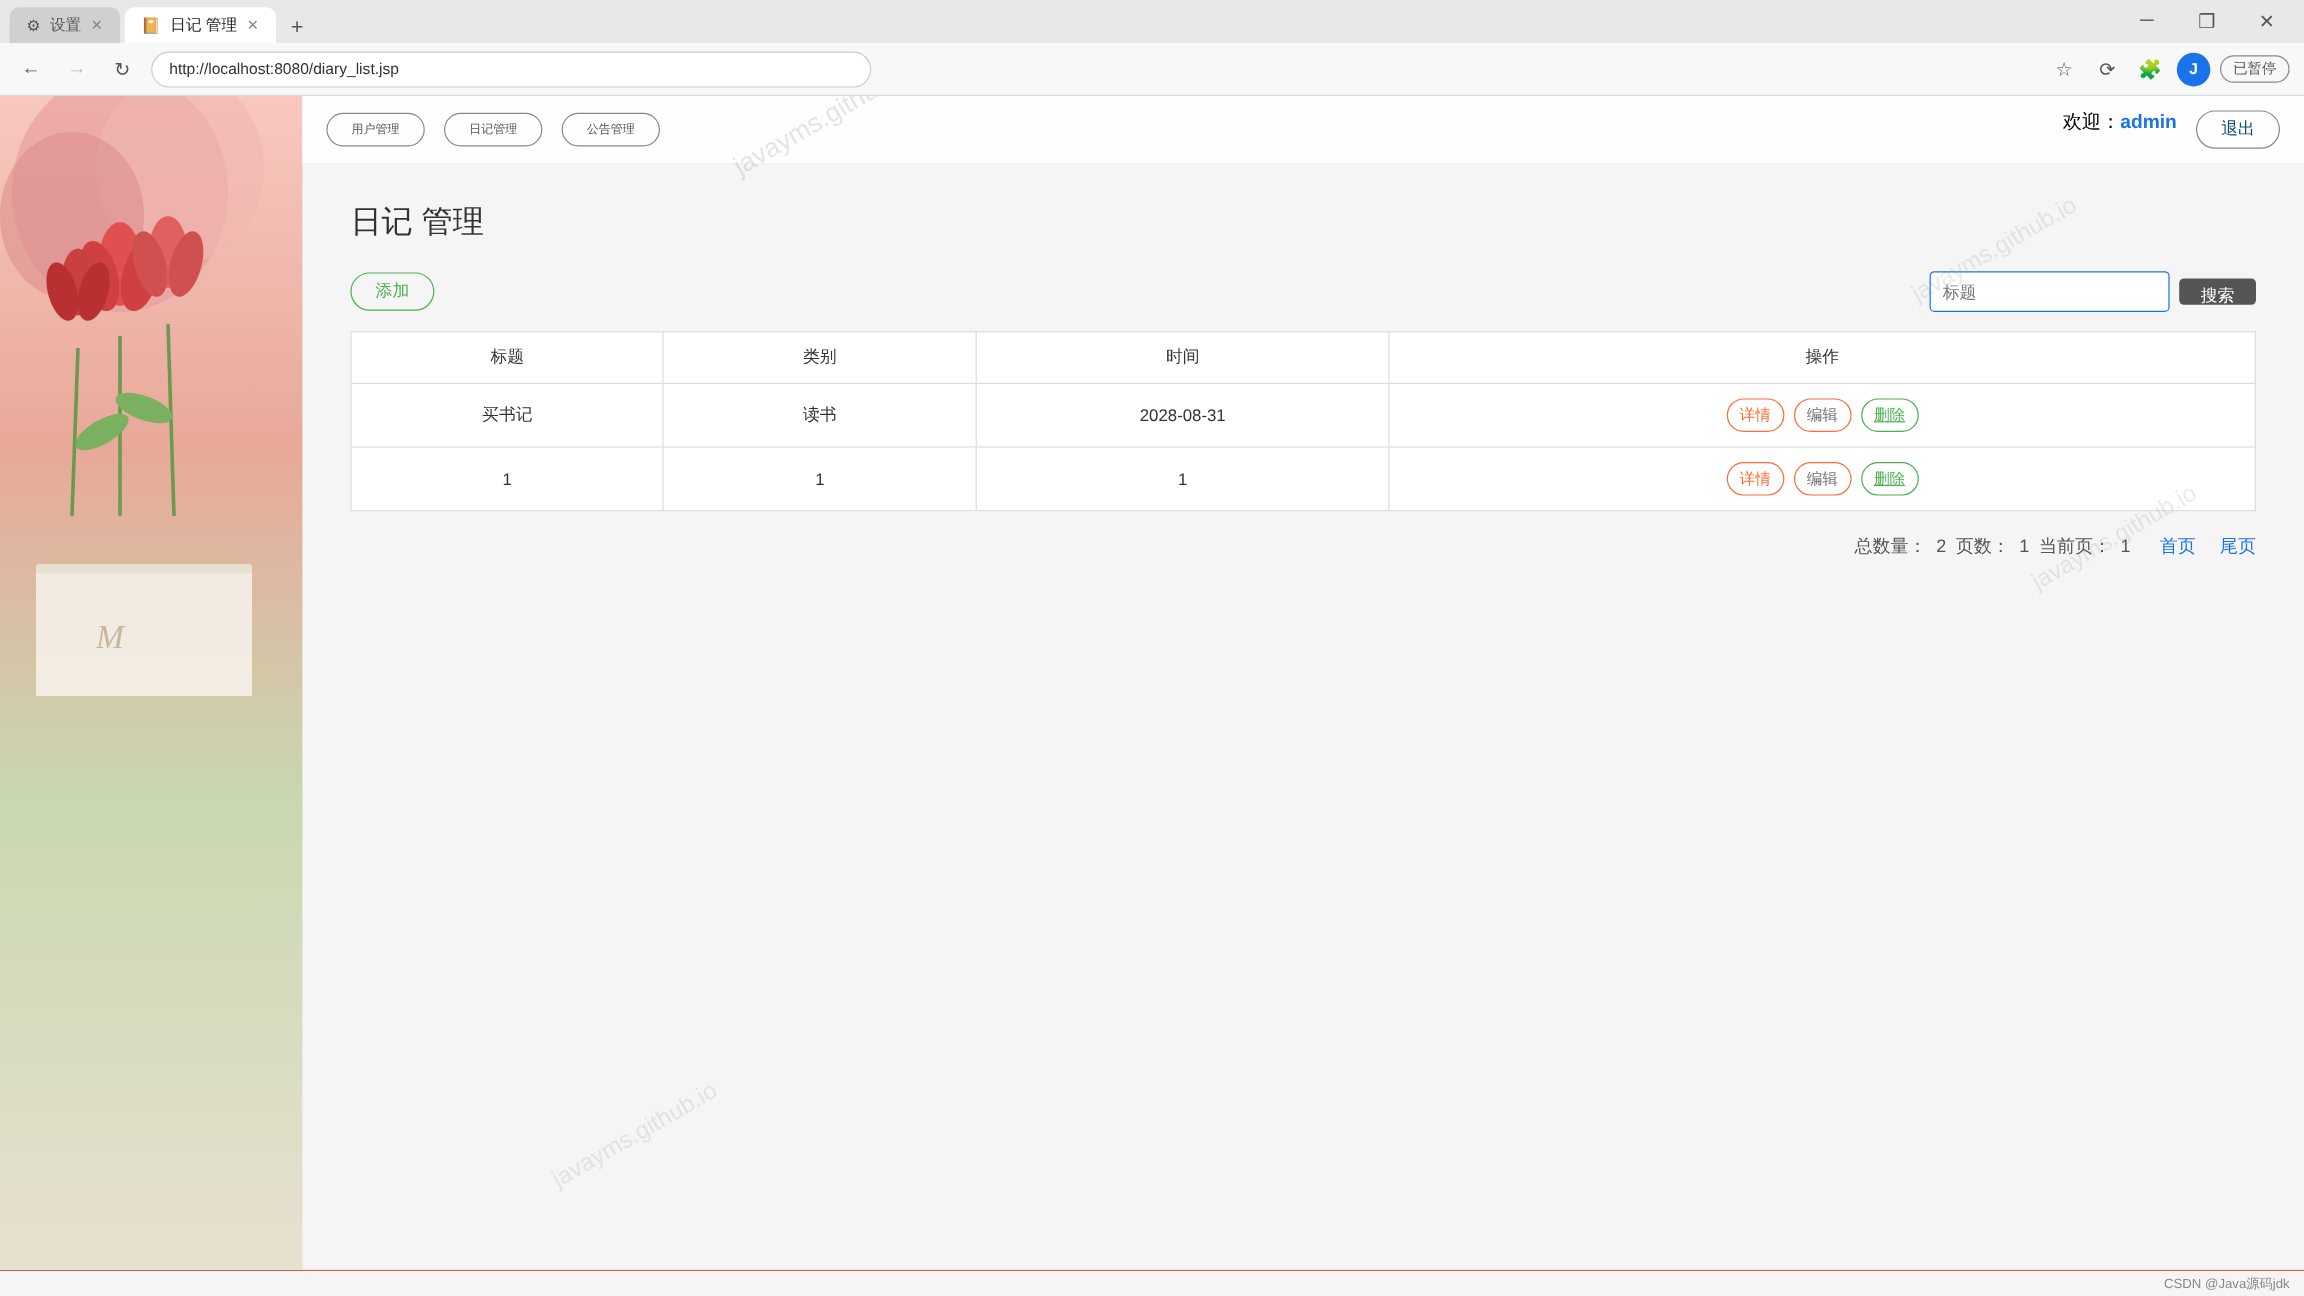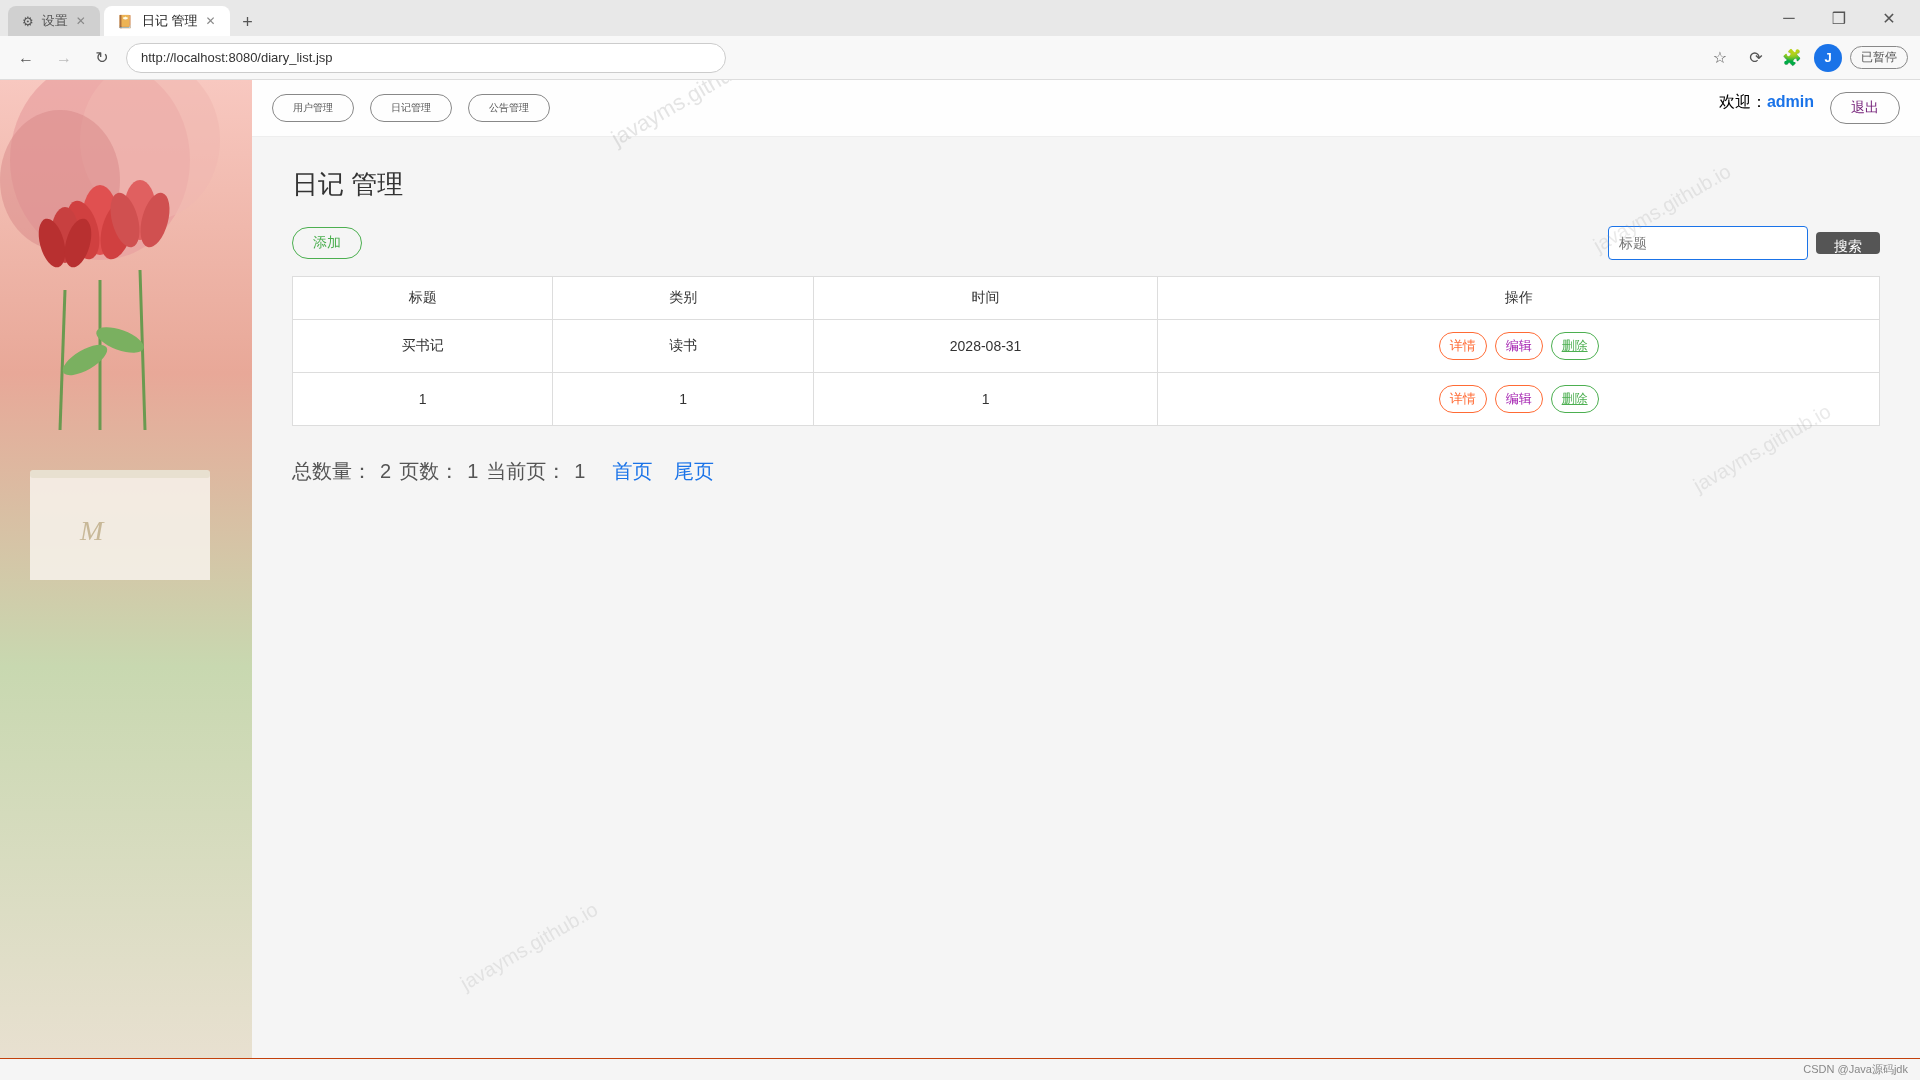--- a/index.html
+++ b/index.html
@@ -32,45 +32,45 @@
 
     
     .main-content { flex: 1; background: #f5f5f5; padding: 0; display: flex; flex-direction: column; }
 
     
     .nav-bar { background: rgba(255,255,255,0.9); padding: 12px 20px; display: flex; align-items: center; border-bottom: 1px solid #eee; position: relative; }
     .nav-menu { display: flex; gap: 16px; }
     .nav-item { padding: 6px 20px; border: 1.5px solid #888; border-radius: 20px; font-size: 10px; color: #555; cursor: pointer; background: transparent; }
     .nav-right { margin-left: auto; display: flex; gap: 16px; }
     .welcome-admin { color: #1a73e8; font-weight: bold; }
-    .logout-btn { padding: 6px 20px; border: 1.5px solid #888; border-radius: 20px; font-size: 14px; color: #701a75; cursor: pointer; background: transparent; }
+    .logout-btn { padding: 6px 20px; border: 1.5px solid #888; border-radius: 20px; font-size: 14px; color: #0c4a6e; cursor: pointer; background: transparent; }
 
     
     .page-body { padding: 30px 40px; flex: 1; }
     .page-title { font-size: 26px; color: #333; font-weight: normal; margin-bottom: 24px; }
 
     
     .toolbar { display: flex; align-items: center; justify-content: space-between; margin-bottom: 16px; }
     .add-btn { padding: 6px 20px; border: 1.5px solid #4caf50; border-radius: 20px; font-size: 14px; color: #4caf50; cursor: pointer; background: transparent; }
     .search-area { display: flex; gap: 8px; align-items: center; }
     .search-input { width: 200px; height: 34px; border: 1.5px solid #1a73e8; border-radius: 4px; padding: 0 10px; font-size: 14px; color: #999; outline: none; }
     .search-btn { padding: 6px 18px; background: #555; color: white; border: none; border-radius: 4px; font-size: 14px; cursor: pointer; height: 22px; }
 
     
     .data-table { width: 100%; border-collapse: collapse; background: white; }
     .data-table th { padding: 12px 16px; text-align: center; border: 1px solid #ddd; font-size: 14px; color: #333; font-weight: normal; background: white; }
     .data-table td { padding: 12px 4px; text-align: center; border: 1px solid #ddd; font-size: 14px; color: #333; }
     .action-btns { display: flex; gap: 8px; justify-content: center; }
     .action-btn { padding: 4px 10px; border-radius: 20px; font-size: 13px; cursor: pointer; background: transparent; font-weight: normal; }
     .btn-detail { border: 1.5px solid #ff6b35; color: #ff6b35; }
-    .btn-edit { border: 1.5px solid #ff6b35; color: #a21caf; }
+    .btn-edit { border: 1.5px solid #ff6b35; color: #737373; }
     .btn-delete { border: 1.5px solid #4caf50; color: #4caf50; text-decoration: underline; }
 
     
-    .pagination { margin-top: 32px; text-align: right; font-size: 20px; color: #555; display: flex; align-items: center; gap: 8px; }
+    .pagination { margin-top: 20px; text-align: right; font-size: 15px; color: #555; display: flex; justify-content: flex-end; align-items: center; gap: 8px; }
     .pagination-link { color: #1a73e8; cursor: pointer; text-decoration: none; }
 
     
     .watermark { position: absolute; font-size: 22px; color: rgba(150,150,150,0.25); transform: rotate(-30deg); pointer-events: none; white-space: nowrap; }
 
     
     .window-controls { display: flex; align-items: center; gap: 4px; margin-left: auto; }
     .win-btn { width: 46px; height: 36px; display: flex; align-items: center; justify-content: center; font-size: 16px; cursor: pointer; color: #555; }
 
     

